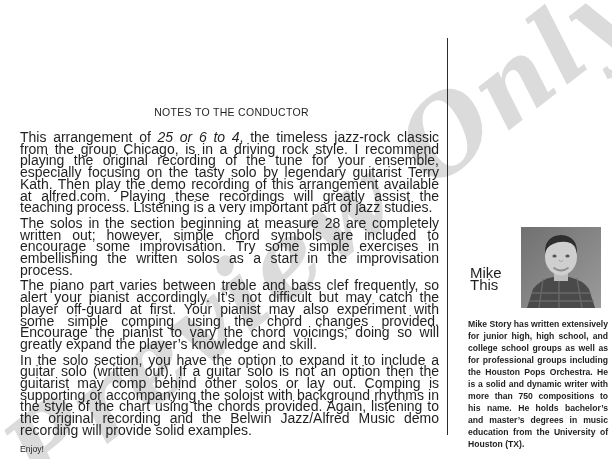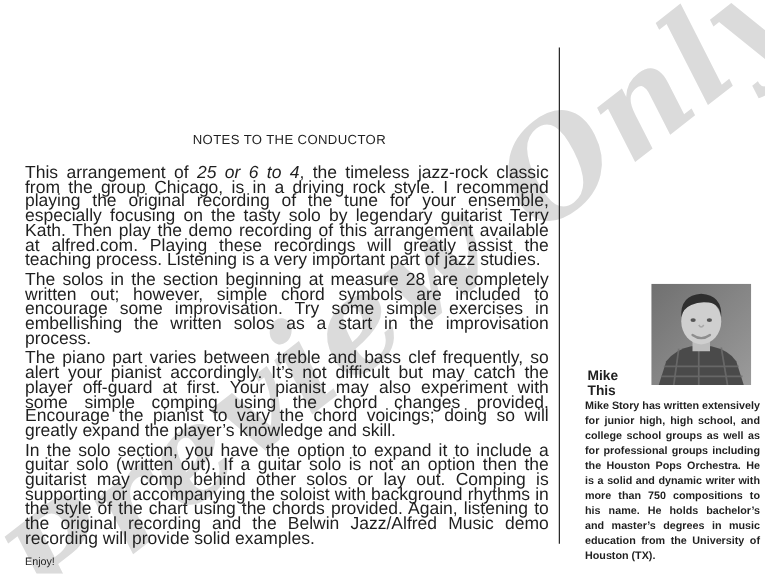--- a/index.html
+++ b/index.html
@@ -80,23 +80,23 @@
     z-index:1;
   }
   .author-photo {
     position:absolute;
     left:53px; top:2px;
     width:80px; height:81px;
     display:block;
   }
   .author-name {
     position:absolute;
-    left:2px; top:70px;
-    font-size:11px;
-    font-weight:bold;
+    left:2px; top:42px;
+    font-size:15px;
+    font-weight:normal;
     line-height:12px;
   }
   .author-bio {
     position:absolute;
     left:0; top:93px;
     width:140px;
     font-size:8.6px;
     line-height:12px;
     text-align:justify;
     margin:0;

